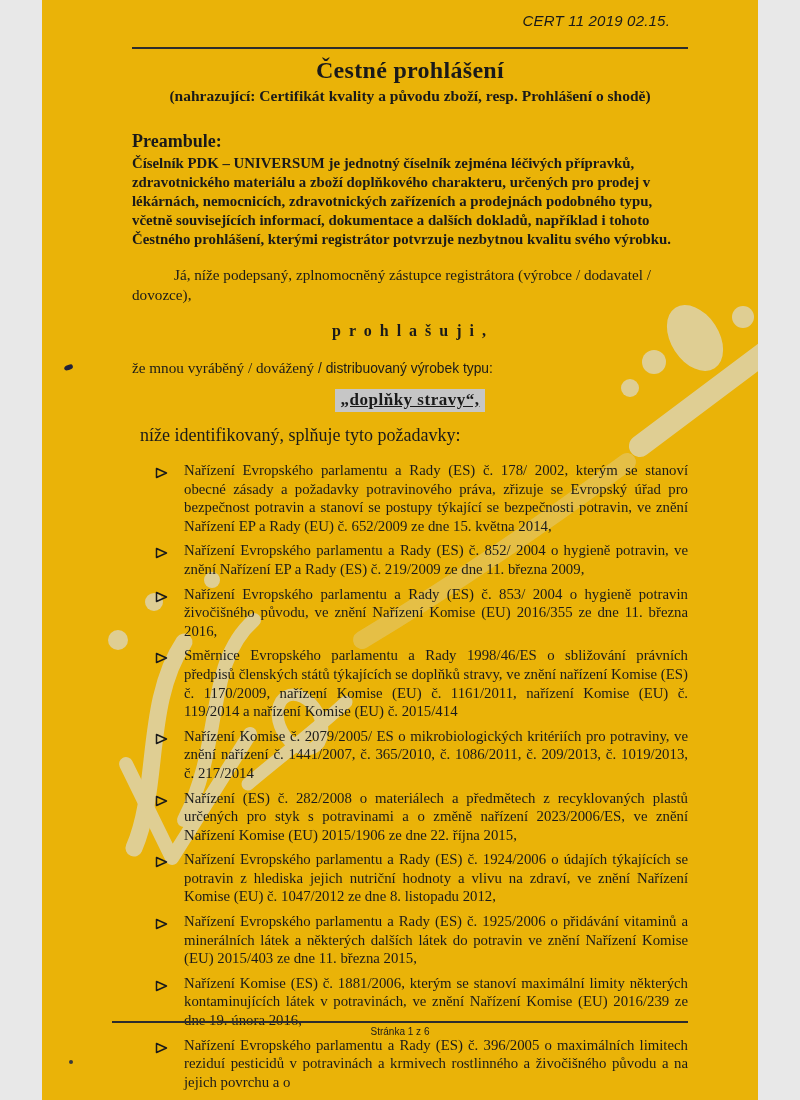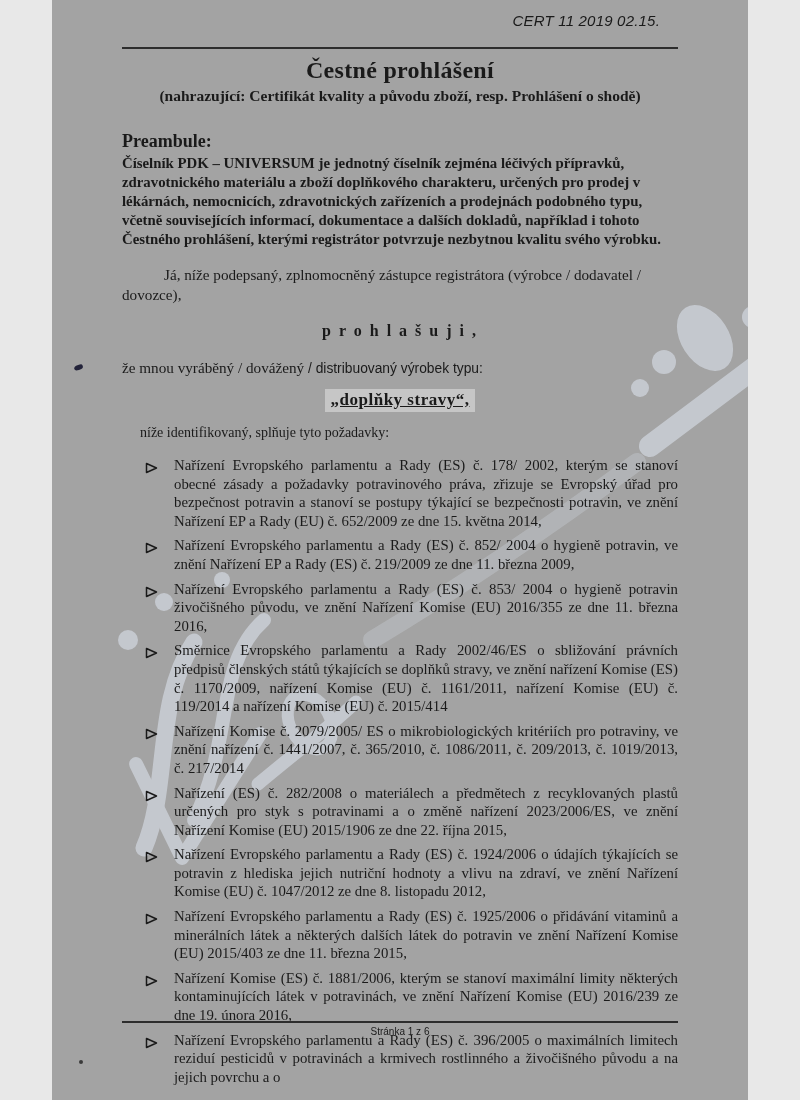--- a/index.html
+++ b/index.html
@@ -1,23 +1,24 @@
 <!DOCTYPE html>
 <html style="--ink: #1a1a1a; --highlight: #c6c6c6;"><head>
 <meta charset="utf-8">
 <style>
   html,body { margin:0; padding:0; background:#e8e8e8; }
   .page {
     position:relative;
     width:696px; height:1100px;
     margin:0 auto;
-    background:#a3a3a3;
+    background:#eab308;
     font-family:"Liberation Serif", serif;
     color:var(--ink, #1a1a1a);
     overflow:hidden;
+    padding-left:20px;
   }
   .watermark-svg {
     position:absolute; inset:0; z-index:0; pointer-events:none;
   }
   .content {
     position:relative; z-index:1;
     padding:8px 70px 0 70px;
   }
   .doc-ref {
     text-align:right;
@@ -85,22 +86,22 @@
   .product-type {
     display:inline-block;
     background:var(--highlight, #c6c6c6);
     font-weight:bold;
     font-size:17px;
     text-decoration:underline;
     padding:1px 6px 2px 6px;
     letter-spacing:.5px;
   }
   .req-intro {
-    margin:13px 0 0 18px;
-    font-size:14px;
+    margin:13px 0 0 8px;
+    font-size:18px;
   }
   ul.req-list {
     list-style:none;
     margin:15px 0 0 0;
     padding:0;
   }
   ul.req-list li {
     position:relative;
     padding-left:52px;
     margin:0 0 6px 0;
@@ -205,21 +206,21 @@
               <path d="M1.5,1.5 L11.5,6 L1.5,10.5 Z" fill="none" stroke="#1a1a1a" stroke-width="1.5" stroke-linejoin="round"></path>
             </svg></span><span class="b">Nařízení Evropského parlamentu a Rady (ES) č. 178/ 2002</span><span>, kterým se stanoví obecné zásady a požadavky potravinového práva, zřizuje se Evropský úřad pro bezpečnost potravin a stanoví se postupy týkající se bezpečnosti potravin, ve znění Nařízení EP a Rady (EU) č. </span><span class="b">652/2009</span><span> ze dne 15. května 2014,</span></li>
         <li><span class="marker"><svg width="13" height="12" viewBox="0 0 13 12">
               <path d="M1.5,1.5 L11.5,6 L1.5,10.5 Z" fill="none" stroke="#1a1a1a" stroke-width="1.5" stroke-linejoin="round"></path>
             </svg></span><span class="b">Nařízení Evropského parlamentu a Rady (ES) č. 852/ 2004</span><span> o hygieně potravin, ve znění Nařízení EP a Rady (ES) č. </span><span class="b">219/2009</span><span> ze dne 11. března 2009,</span></li>
         <li><span class="marker"><svg width="13" height="12" viewBox="0 0 13 12">
               <path d="M1.5,1.5 L11.5,6 L1.5,10.5 Z" fill="none" stroke="#1a1a1a" stroke-width="1.5" stroke-linejoin="round"></path>
             </svg></span><span class="b">Nařízení Evropského parlamentu a Rady (ES) č. 853/ 2004</span><span> o hygieně potravin živočišného původu, ve znění Nařízení Komise (EU) </span><span class="b">2016/355</span><span> ze dne 11. března 2016,</span></li>
         <li><span class="marker"><svg width="13" height="12" viewBox="0 0 13 12">
               <path d="M1.5,1.5 L11.5,6 L1.5,10.5 Z" fill="none" stroke="#1a1a1a" stroke-width="1.5" stroke-linejoin="round"></path>
-            </svg></span><span class="b">Směrnice Evropského parlamentu a Rady 2002/46/ES</span><span> o sbližování právních předpisů členských států týkajících se doplňků stravy, ve znění nařízení Komise (ES) č. 1170/2009, nařízení Komise (EU) č. 1161/2011, nařízení Komise (EU) č. 119/2014 a nařízení Komise (EU) č. 2015/414</span></li>
+            </svg></span><span class="b">Směrnice Evropského parlamentu a Rady 1998/46/ES</span><span> o sbližování právních předpisů členských států týkajících se doplňků stravy, ve znění nařízení Komise (ES) č. 1170/2009, nařízení Komise (EU) č. 1161/2011, nařízení Komise (EU) č. 119/2014 a nařízení Komise (EU) č. 2015/414</span></li>
         <li><span class="marker"><svg width="13" height="12" viewBox="0 0 13 12">
               <path d="M1.5,1.5 L11.5,6 L1.5,10.5 Z" fill="none" stroke="#1a1a1a" stroke-width="1.5" stroke-linejoin="round"></path>
             </svg></span><span class="b">Nařízení Komise č. 2079/2005/ ES</span><span> o mikrobiologických kritériích pro potraviny, ve znění </span><span class="b">nařízení č. 1441/2007, č. 365/2010, č. 1086/2011, č. 209/2013, č. 1019/2013, č. 217/2014</span></li>
         <li><span class="marker"><svg width="13" height="12" viewBox="0 0 13 12">
               <path d="M1.5,1.5 L11.5,6 L1.5,10.5 Z" fill="none" stroke="#1a1a1a" stroke-width="1.5" stroke-linejoin="round"></path>
             </svg></span><span class="b">Nařízení (ES) č. 282/2008</span><span> o materiálech a předmětech z recyklovaných plastů určených pro styk s potravinami a o změně nařízení 2023/2006/ES, ve znění Nařízení Komise (EU) </span><span class="b">2015/1906</span><span> ze dne 22. října 2015,</span></li>
         <li><span class="marker"><svg width="13" height="12" viewBox="0 0 13 12">
               <path d="M1.5,1.5 L11.5,6 L1.5,10.5 Z" fill="none" stroke="#1a1a1a" stroke-width="1.5" stroke-linejoin="round"></path>
             </svg></span><span class="b">Nařízení Evropského parlamentu a Rady (ES) č. 1924/2006</span><span> o údajích týkajících se potravin z hlediska jejich nutriční hodnoty a vlivu na zdraví, ve znění Nařízení Komise (EU) č. </span><span class="b">1047/2012</span><span> ze dne 8. listopadu 2012,</span></li>
         <li><span class="marker"><svg width="13" height="12" viewBox="0 0 13 12">

